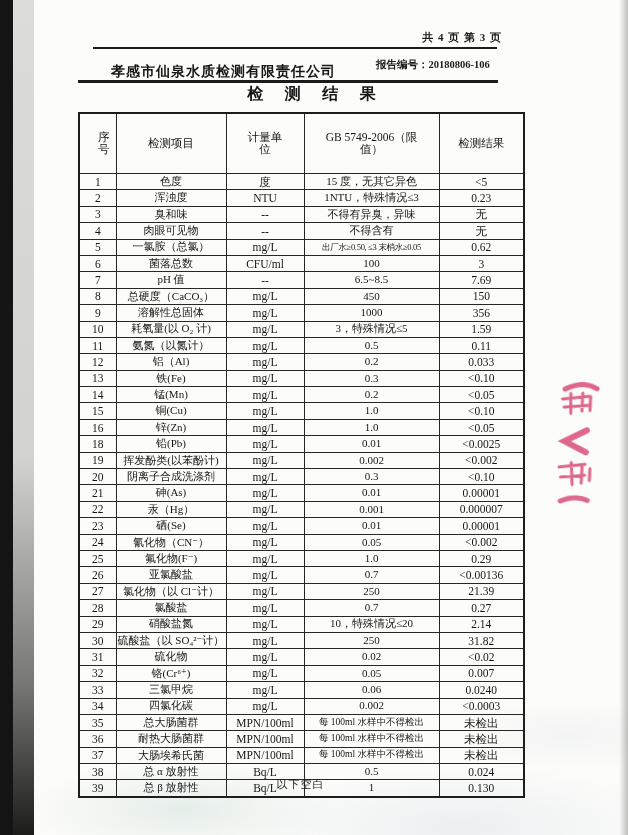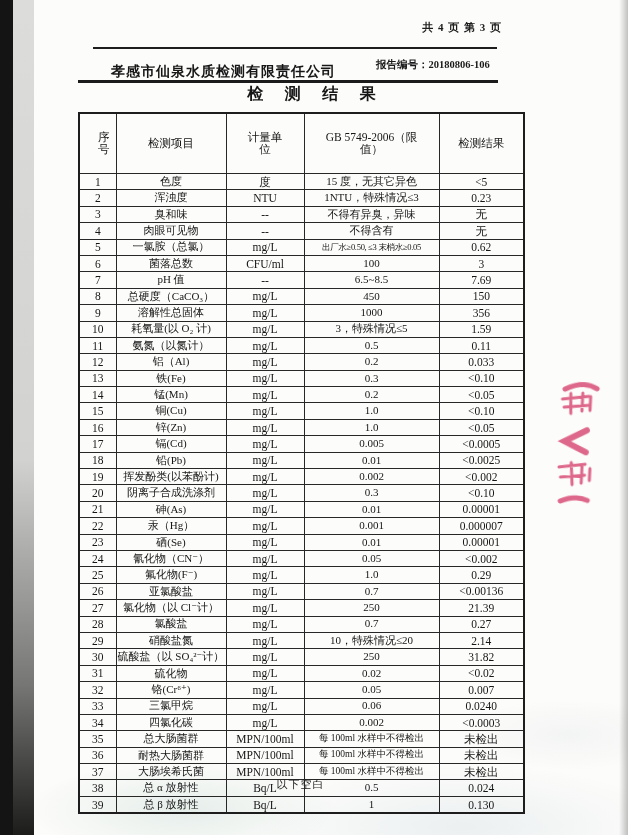--- a/index.html
+++ b/index.html
@@ -16,21 +16,21 @@
   .paper{position:absolute;left:34px;top:0;width:594px;height:835px;
     background:
       radial-gradient(ellipse 220px 70px at 25% 97%, rgba(170,200,192,.28), transparent 70%),
       radial-gradient(ellipse 300px 90px at 72% 99%, rgba(170,190,205,.20), transparent 70%),
       radial-gradient(ellipse 160px 50px at 90% 88%, rgba(200,210,215,.18), transparent 70%),
       var(--paper,#fcfcfa);
   }
   .paper-right-shadow{position:absolute;right:0;top:0;width:9px;height:835px;
     background:linear-gradient(to right,rgba(0,0,0,0),rgba(120,120,118,.45));}
   
-  .page-info{position:absolute;left:390px;top:20px;width:112px;text-align:right;
+  .page-info{position:absolute;left:390px;top:30px;width:112px;text-align:right;
     font-size:11px;font-weight:bold;letter-spacing:1px;color:#1c1c1c;}
   .rule1{position:absolute;left:93px;top:47px;width:404px;height:2px;background:#1d1d1d;}
   .company{position:absolute;left:111px;top:63px;font-size:14px;font-weight:bold;letter-spacing:1px;
     color:#161616;font-family:"Liberation Sans","DejaVu Sans",sans-serif;}
   .report-no{position:absolute;left:376px;top:58px;font-size:10.5px;font-weight:bold;color:#1a1a1a;}
   .rule2{position:absolute;left:78px;top:80px;width:420px;height:2.5px;background:#1b1b1b;}
   .doc-title{position:absolute;left:90px;top:84px;width:445px;text-align:center;
     font-size:16px;font-weight:bold;color:#161616;word-spacing:13px;letter-spacing:2px;
     font-family:"Liberation Sans","DejaVu Sans",sans-serif;}
   
@@ -207,27 +207,20 @@
   </tr>
 
   <tr>
     <td class="num">16</td>
     <td>锌(Zn)</td>
     <td class="num">mg/L</td>
     <td>1.0</td>
     <td class="num">&lt;0.05</td>
   </tr>
 
-  <tr>
-    <td class="num">17</td>
-    <td>镉(Cd)</td>
-    <td class="num">mg/L</td>
-    <td>0.005</td>
-    <td class="num">&lt;0.0005</td>
-  </tr>
 
   <tr>
     <td class="num">18</td>
     <td>铅(Pb)</td>
     <td class="num">mg/L</td>
     <td>0.01</td>
     <td class="num">&lt;0.0025</td>
   </tr>
 
   <tr>

